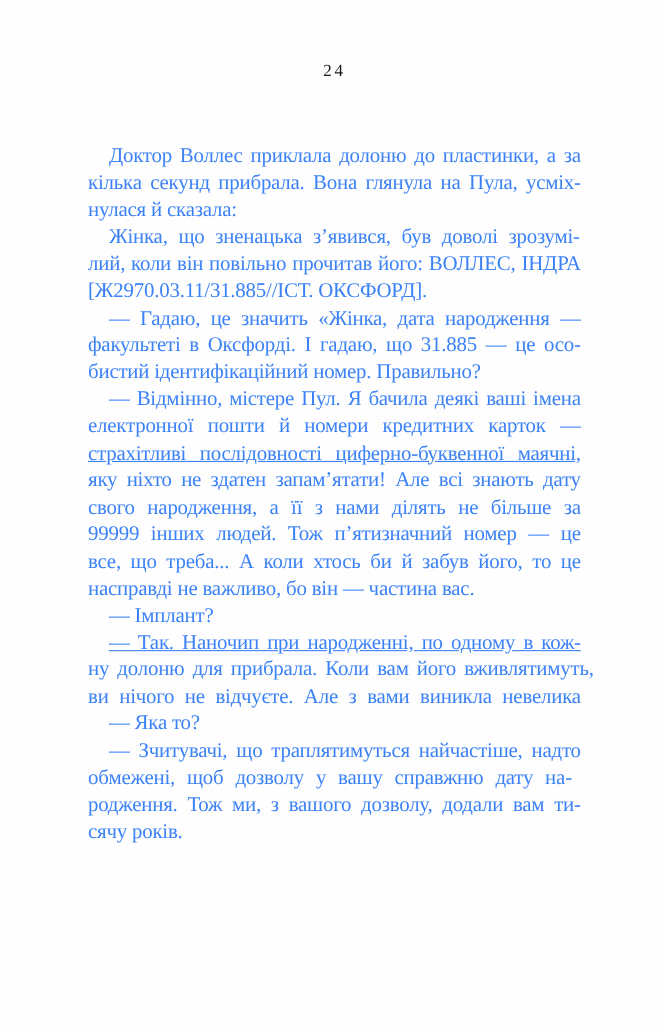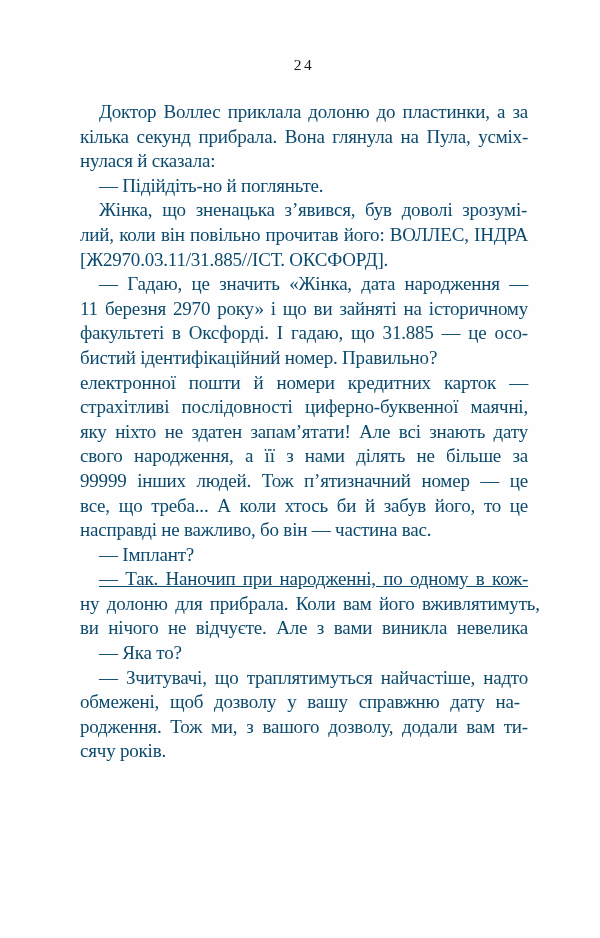--- a/index.html
+++ b/index.html
@@ -38,34 +38,33 @@
     white-space: nowrap;
     letter-spacing: -0.2px;
   }
   .line.indent { padding-left: 19px; }
 </style>
 </head>
 <body style="background: rgb(254, 254, 254);">
 
 <div class="page">
   <div class="page-number">24</div>
-  <div class="text-block" style="color: #0c4a6e;">
+  <div class="text-block" style="color: #3b82f6; margin-top: 30px;">
       <div class="line indent"><span style="word-spacing: 2.64px;">Доктор Воллес приклала долоню до пластинки, а за</span></div>
       <div class="line"><span style="word-spacing: 3.17px; font-family: Liberation Serif, serif;">кілька секунд прибрала. Вона глянула на Пула, усміх-</span></div>
       <div class="line"><span>нулася й сказала:</span></div>
-      <div class="line indent"><span>— Підійдіть-но й погляньте.</span></div>
       <div class="line indent"><span style="word-spacing: 5.23px;">Жінка, що зненацька з’явився, був доволі зрозумі-</span></div>
       <div class="line"><span style="word-spacing: 0.83px;">лий, коли він повільно прочитав його: ВОЛЛЕС, ІНДРА</span></div>
       <div class="line"><span>[Ж2970.03.11/31.885//ІСТ. ОКСФОРД].</span></div>
       <div class="line indent"><span style="word-spacing: 4.9px;">— Гадаю, це значить «Жінка, дата народження —</span></div>
-      <div class="line"><span style="word-spacing: 2.49px;">11 березня 2970 року» і що ви зайняті на історичному</span></div>
       <div class="line"><span style="word-spacing: 3.4px;">факультеті в Оксфорді. І гадаю, що 31.885 — це осо-</span></div>
       <div class="line"><span>бистий ідентифікаційний номер. Правильно?</span></div>
+      <div class="line indent"><span style="word-spacing: 1.88px;">— Відмінно, містере Пул. Я бачила деякі ваші імена</span></div>
       <div class="line"><span style="word-spacing: 8.47px;">електронної пошти й номери кредитних карток —</span></div>
-      <div class="line"><span style="word-spacing: 7.81px;">страхітливі послідовності циферно-буквенної маячні,</span></div>
+      <div class="line"><span style="word-spacing: 7.81px; text-decoration: underline;">страхітливі послідовності циферно-буквенної маячні,</span></div>
       <div class="line"><span style="word-spacing: 3.98px;">яку ніхто не здатен запам’ятати! Але всі знають дату</span></div>
       <div class="line"><span style="word-spacing: 6.83px;">свого народження, а її з нами ділять не більше за</span></div>
       <div class="line"><span style="word-spacing: 6.09px;">99999 інших людей. Тож п’ятизначний номер — це</span></div>
       <div class="line"><span style="word-spacing: 4.25px;">все, що треба... А коли хтось би й забув його, то це</span></div>
       <div class="line"><span>насправді не важливо, бо він — частина вас.</span></div>
       <div class="line indent"><span>— Імплант?</span></div>
       <div class="line indent"><span style="word-spacing: 2.95px; text-decoration: underline;">— Так. Наночип при народженні, по одному в кож-</span></div>
       <div class="line"><span style="word-spacing: 2.85px;">ну долоню для прибрала. Коли вам його вживлятимуть,</span></div>
       <div class="line"><span style="word-spacing: 5.04px;">ви нічого не відчуєте. Але з вами виникла невелика</span></div>
       <div class="line indent"><span>— Яка то?</span></div>

